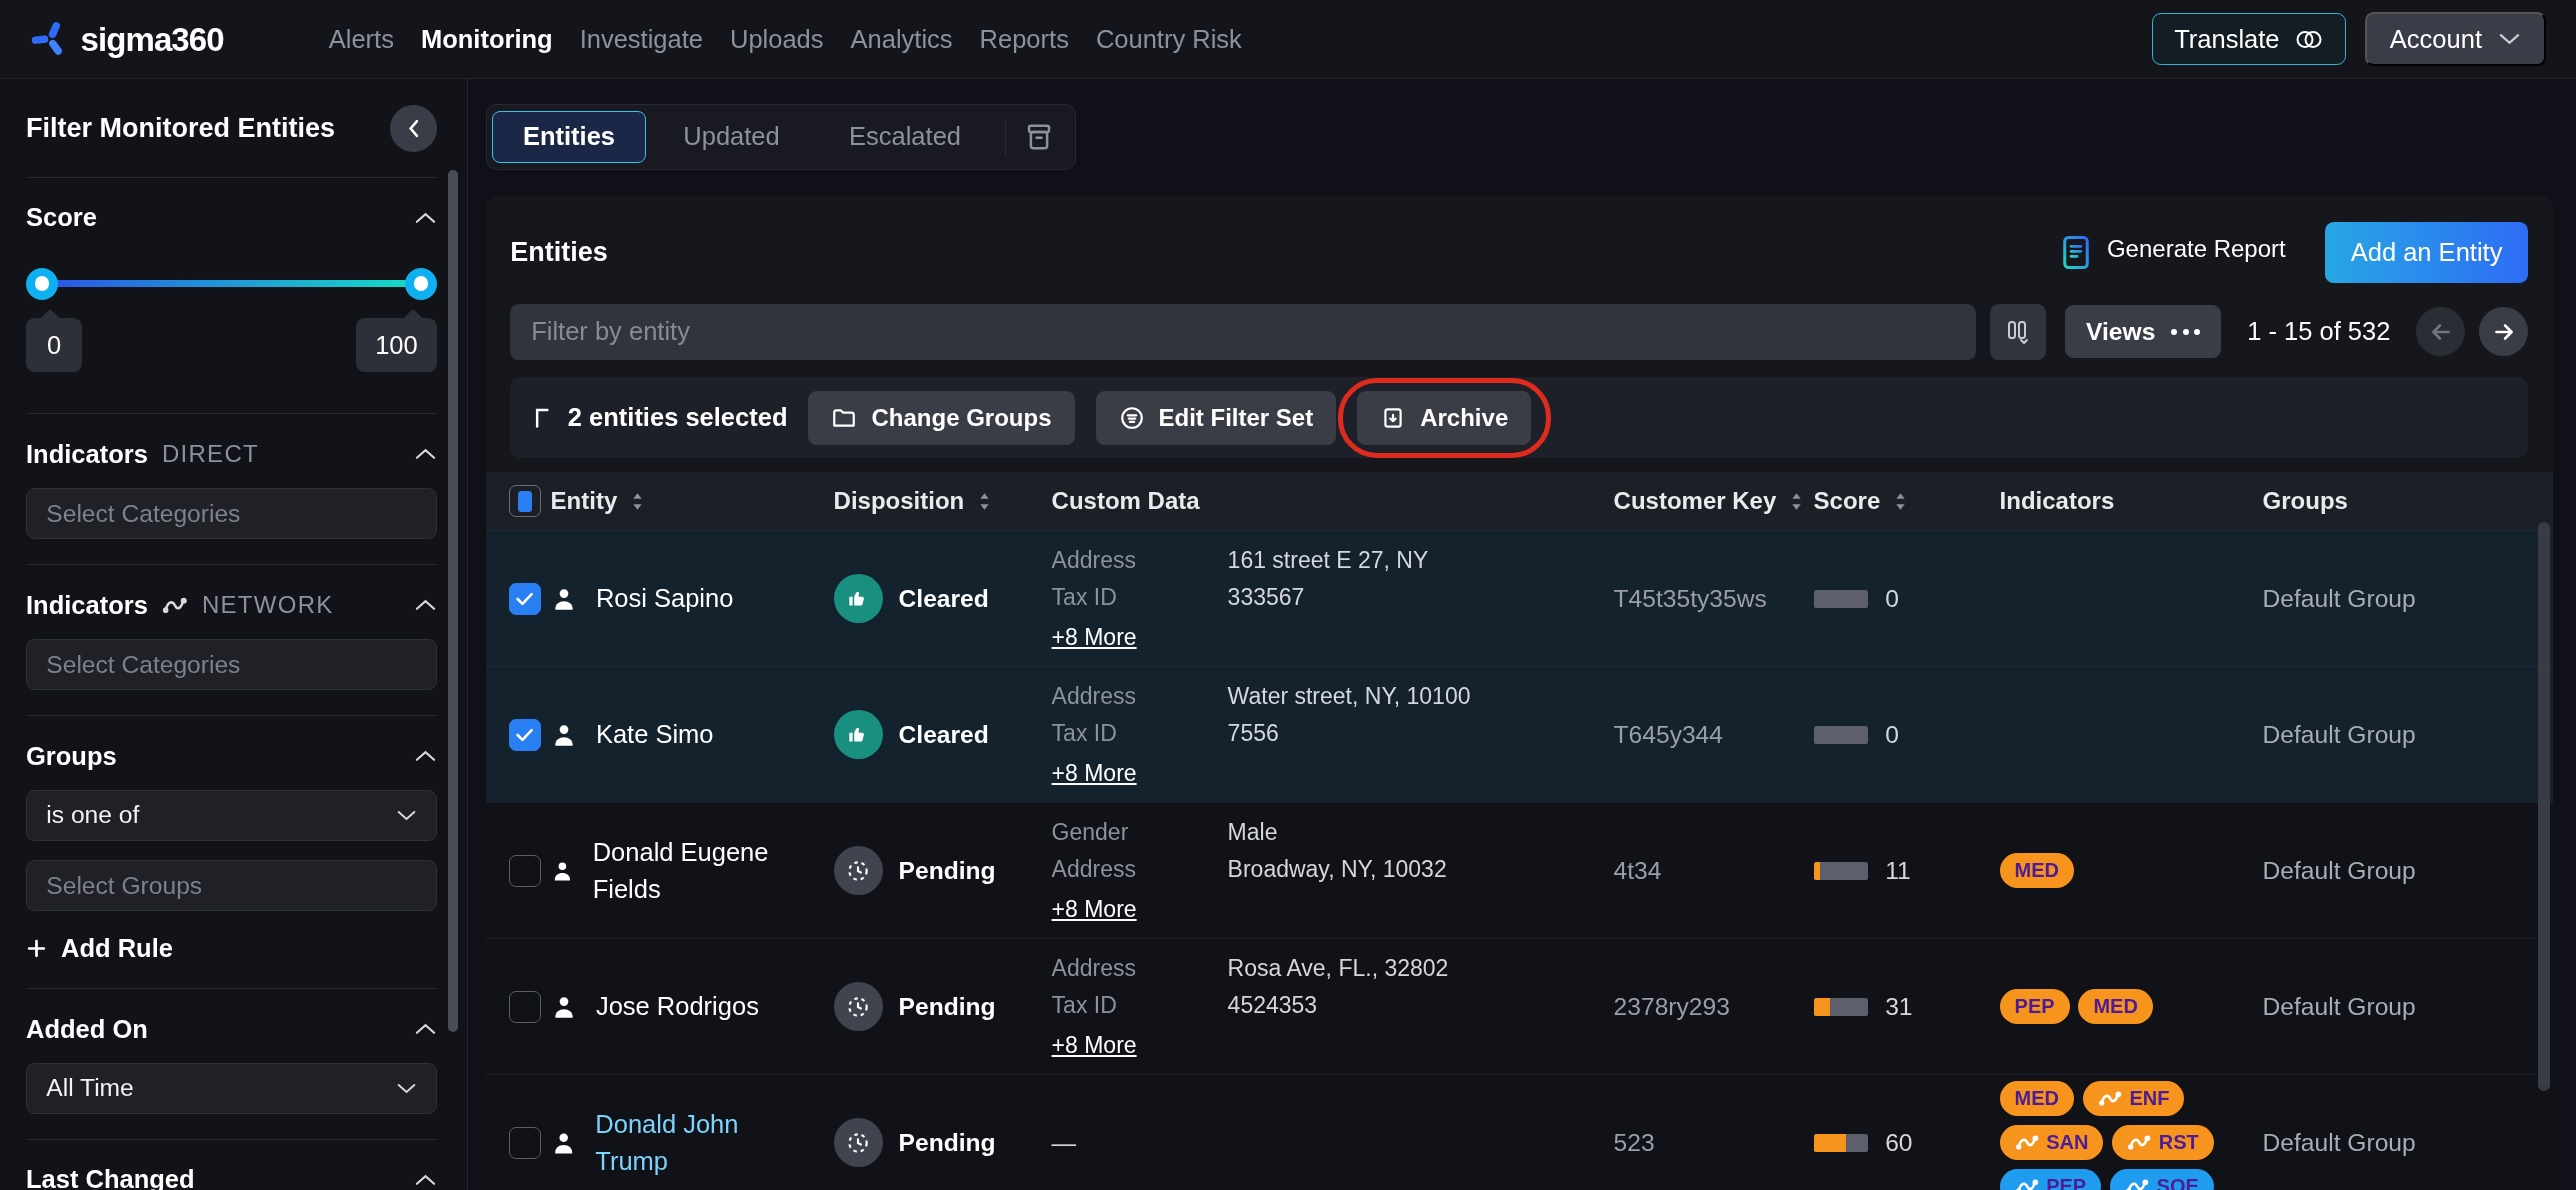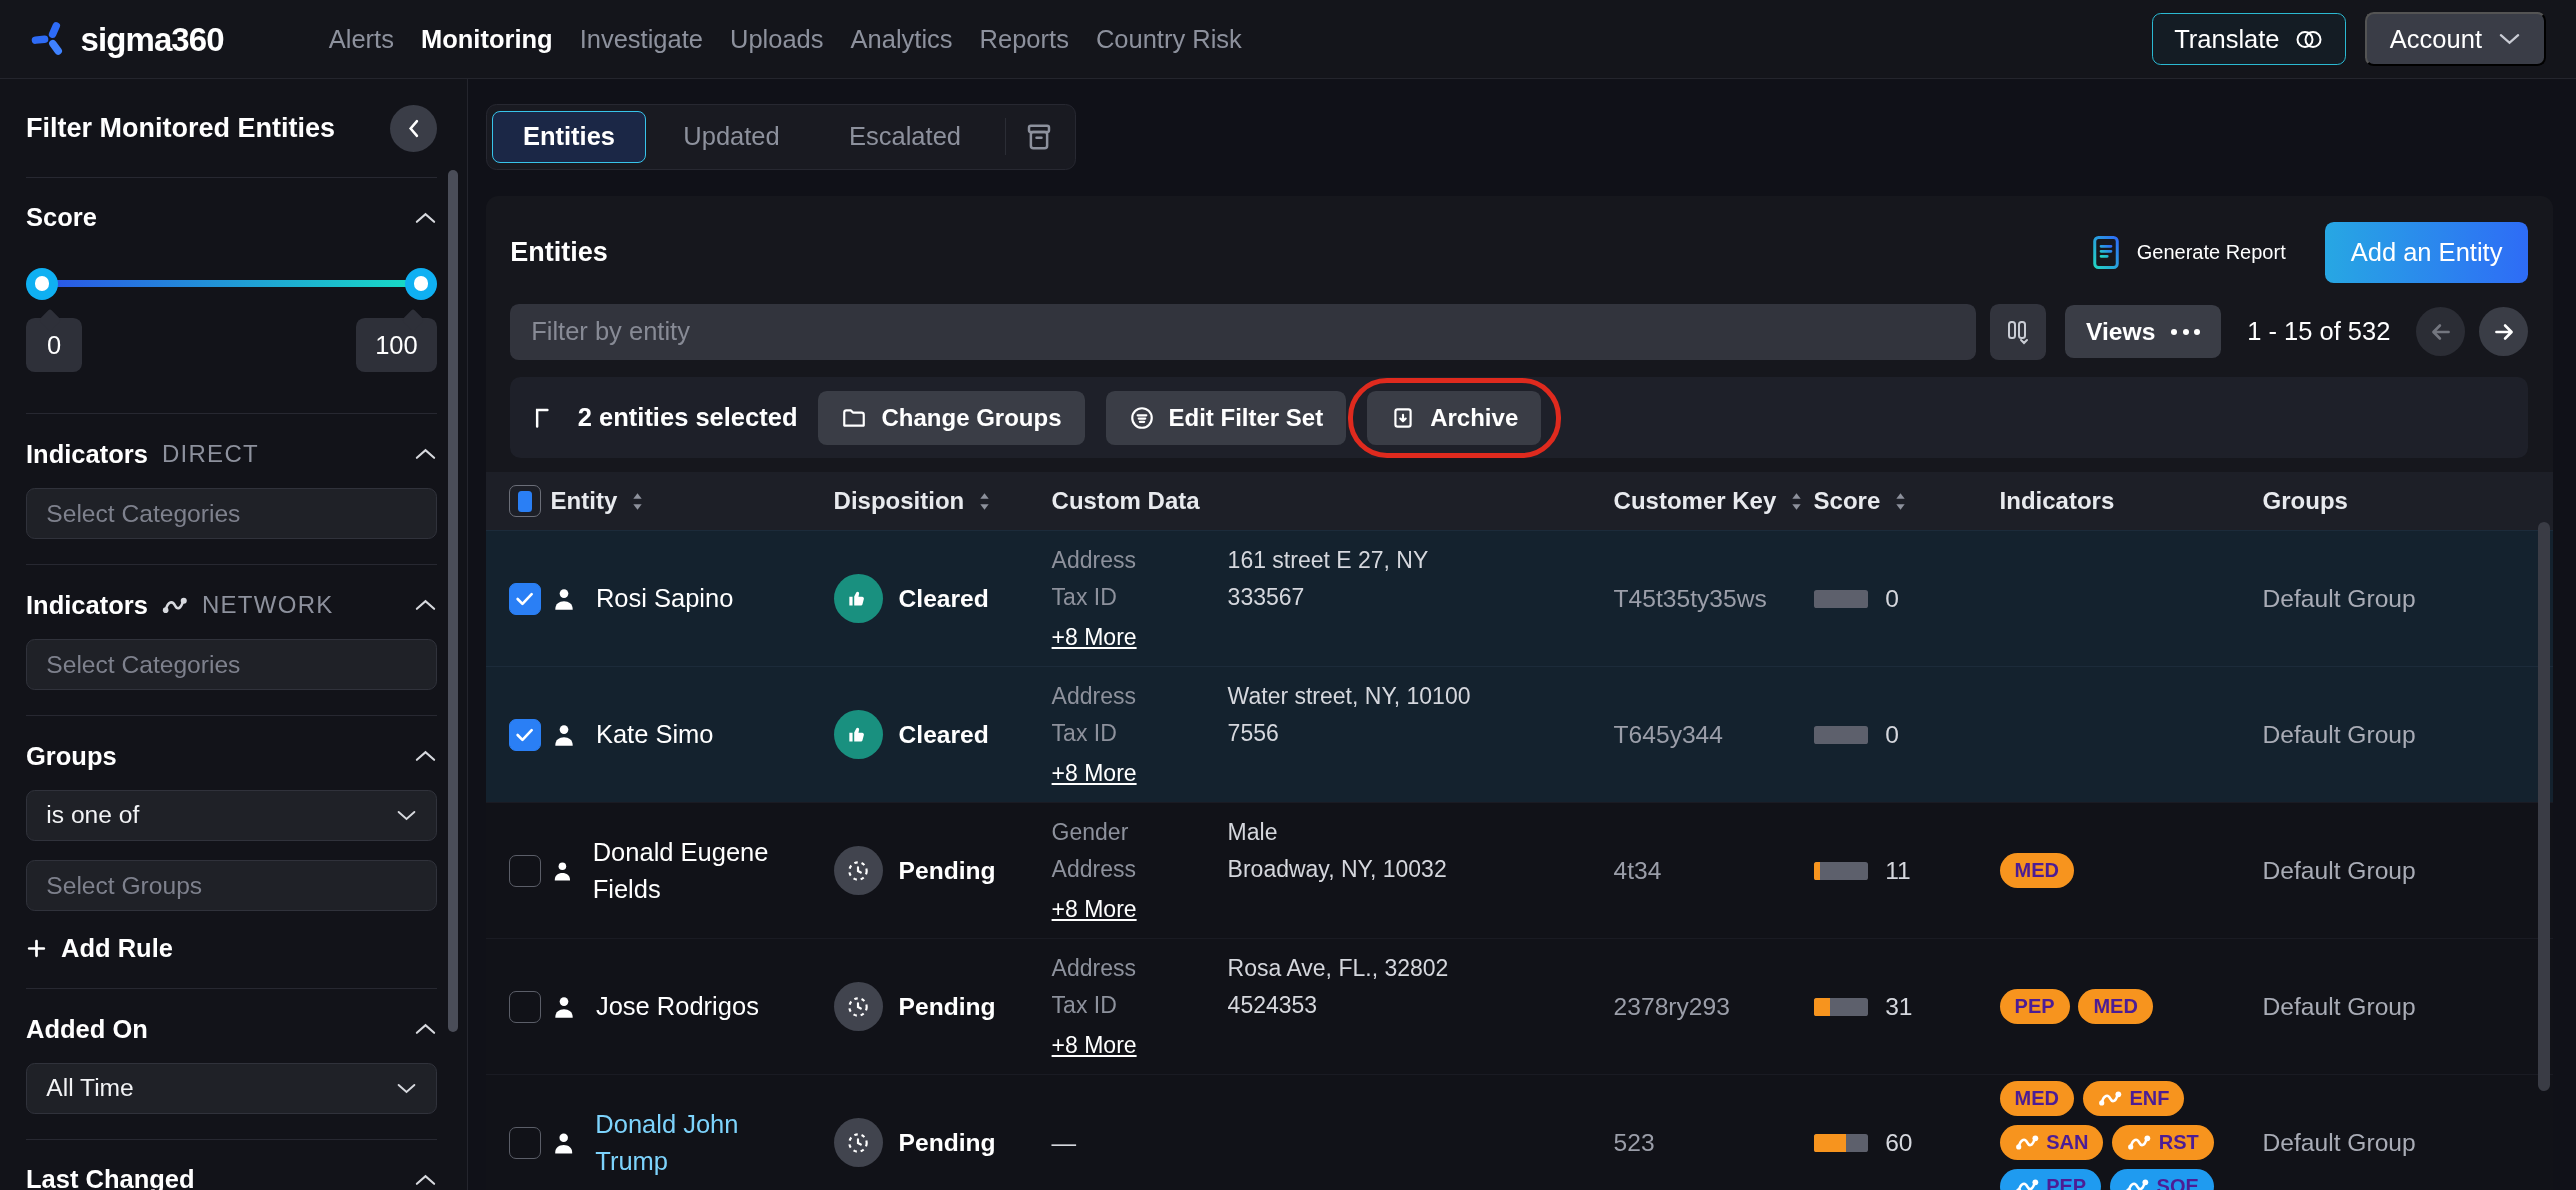--- a/index.html
+++ b/index.html
@@ -72,21 +72,21 @@
   .tab { font-size:25.5px; color:#8d919d; padding:12.3px 32px; border-radius:8px; cursor:pointer; white-space:nowrap; }
   .tab.active { background:#1b2746; border:1.8px solid #38c4ea; color:#fff; font-weight:bold; padding:10.5px 30px; }
   .tab-divider { width:0.9px; height:37px; background:#2b2d35; margin:0 7px; }
   .tab-archive { display:flex; align-items:center; padding:0 16px 0 5.3px; cursor:pointer; }
 
   .card { margin-top:26px; background:#16171d; border-radius:12.3px 12.3px 0 0; flex:1;
           overflow:hidden; display:flex; flex-direction:column; min-height:0; }
   .card-head { display:flex; align-items:center; justify-content:space-between; padding:26px 24.6px 0 24.6px; }
   .card-title { font-size:27px; font-weight:bold; }
   .head-actions { display:flex; align-items:center; gap:39px; }
-  .gen-report { display:flex; gap:16px; align-items:center; font-size:20px; cursor:pointer; }
+  .gen-report { display:flex; gap:16px; font-size:24px; cursor:pointer; }
   .btn-add { background:linear-gradient(90deg,#27a7e3,#2e6cf6); border-radius:8.8px; font-size:25.5px;
              padding:16px 26px; color:#fff; border:none; cursor:pointer; font-family:inherit; }
 
   .filter-row { display:flex; align-items:center; margin:21px 24.6px 0 24.6px;justify-content:space-between; }
   .filter-input { flex:1; height:56px; background:#32343d; border:none; border-radius:8.8px;
                   padding:0 21px; color:#e8eaee; font-size:25.5px; font-family:inherit; outline:none; }
   .filter-input::placeholder { color:#878a95; }
   .col-btn { width:56px; height:56px; background:#32343d; border-radius:8.8px; margin-left:14px;
              display:flex; align-items:center; justify-content:center; cursor:pointer; flex-shrink:0; }
   .views-btn { margin-left:19.3px; background:#3a3d46; border-radius:8.8px; height:53px; padding:0 21px;
@@ -94,21 +94,21 @@
   .dots { display:flex; gap:5.3px; }
   .dots i { width:6.1px; height:6.1px; border-radius:50%; background:#fff; }
   .range { font-size:25.5px; margin:0 26px; white-space:nowrap; }
   .pg-btn { width:49px; height:49px; border-radius:50%; display:flex; align-items:center;
             justify-content:center; cursor:pointer; flex-shrink:0; }
   .pg-prev { background:#2b2d35; margin-right:14px; }
   .pg-next { background:#3a3d46; }
 
   .selection-bar { margin:17.6px 24.6px 0 24.6px; background:#1e2029; border-radius:10.5px; height:81px;
                    display:flex; align-items:center; padding:0 21px; gap:21px; }
-  .sel-left { display:flex; align-items:center; gap:22px; font-size:25.5px; font-weight:bold; }
+  .sel-left { display:flex; align-items:center; gap:12px; font-size:25.5px; font-weight:bold; }
   .sel-btn { background:#3a3d46; border-radius:8.8px; height:54px; padding:0 23px; display:flex;
              align-items:center; gap:14px; font-size:24px; font-weight:bold; cursor:pointer; border:none;
              color:#fff; font-family:inherit; white-space:nowrap; }
   .archive-wrap { position:relative; }
   .annotation-ring { position:absolute; top:-13px; left:-19.3px; right:-19.3px; bottom:-13px;
                      border:5.3px solid #df2a1e; border-radius:39px; pointer-events:none; }
 
   
   .table { margin-top:14px; flex:1; display:flex; flex-direction:column; min-height:0;
            --cols: 65px 283px 218px 562px 200px 186px 263px 1fr; }

